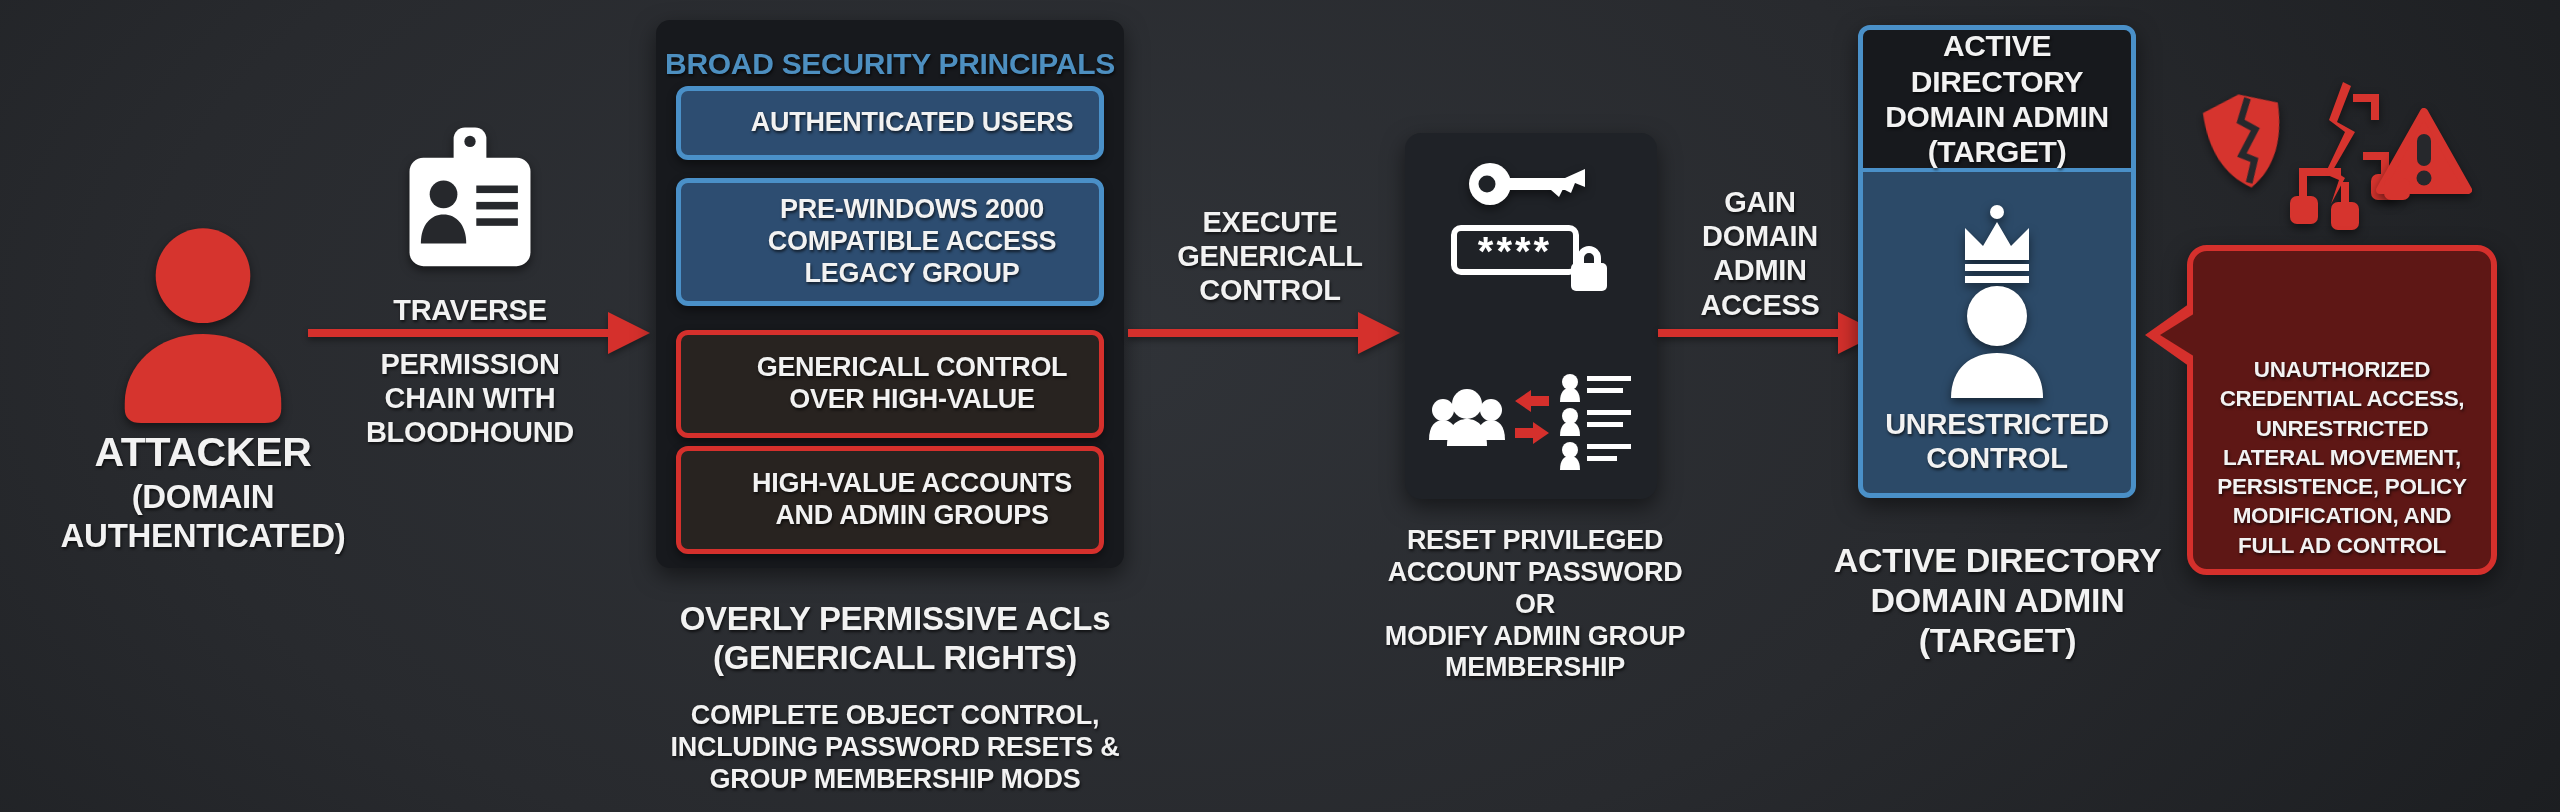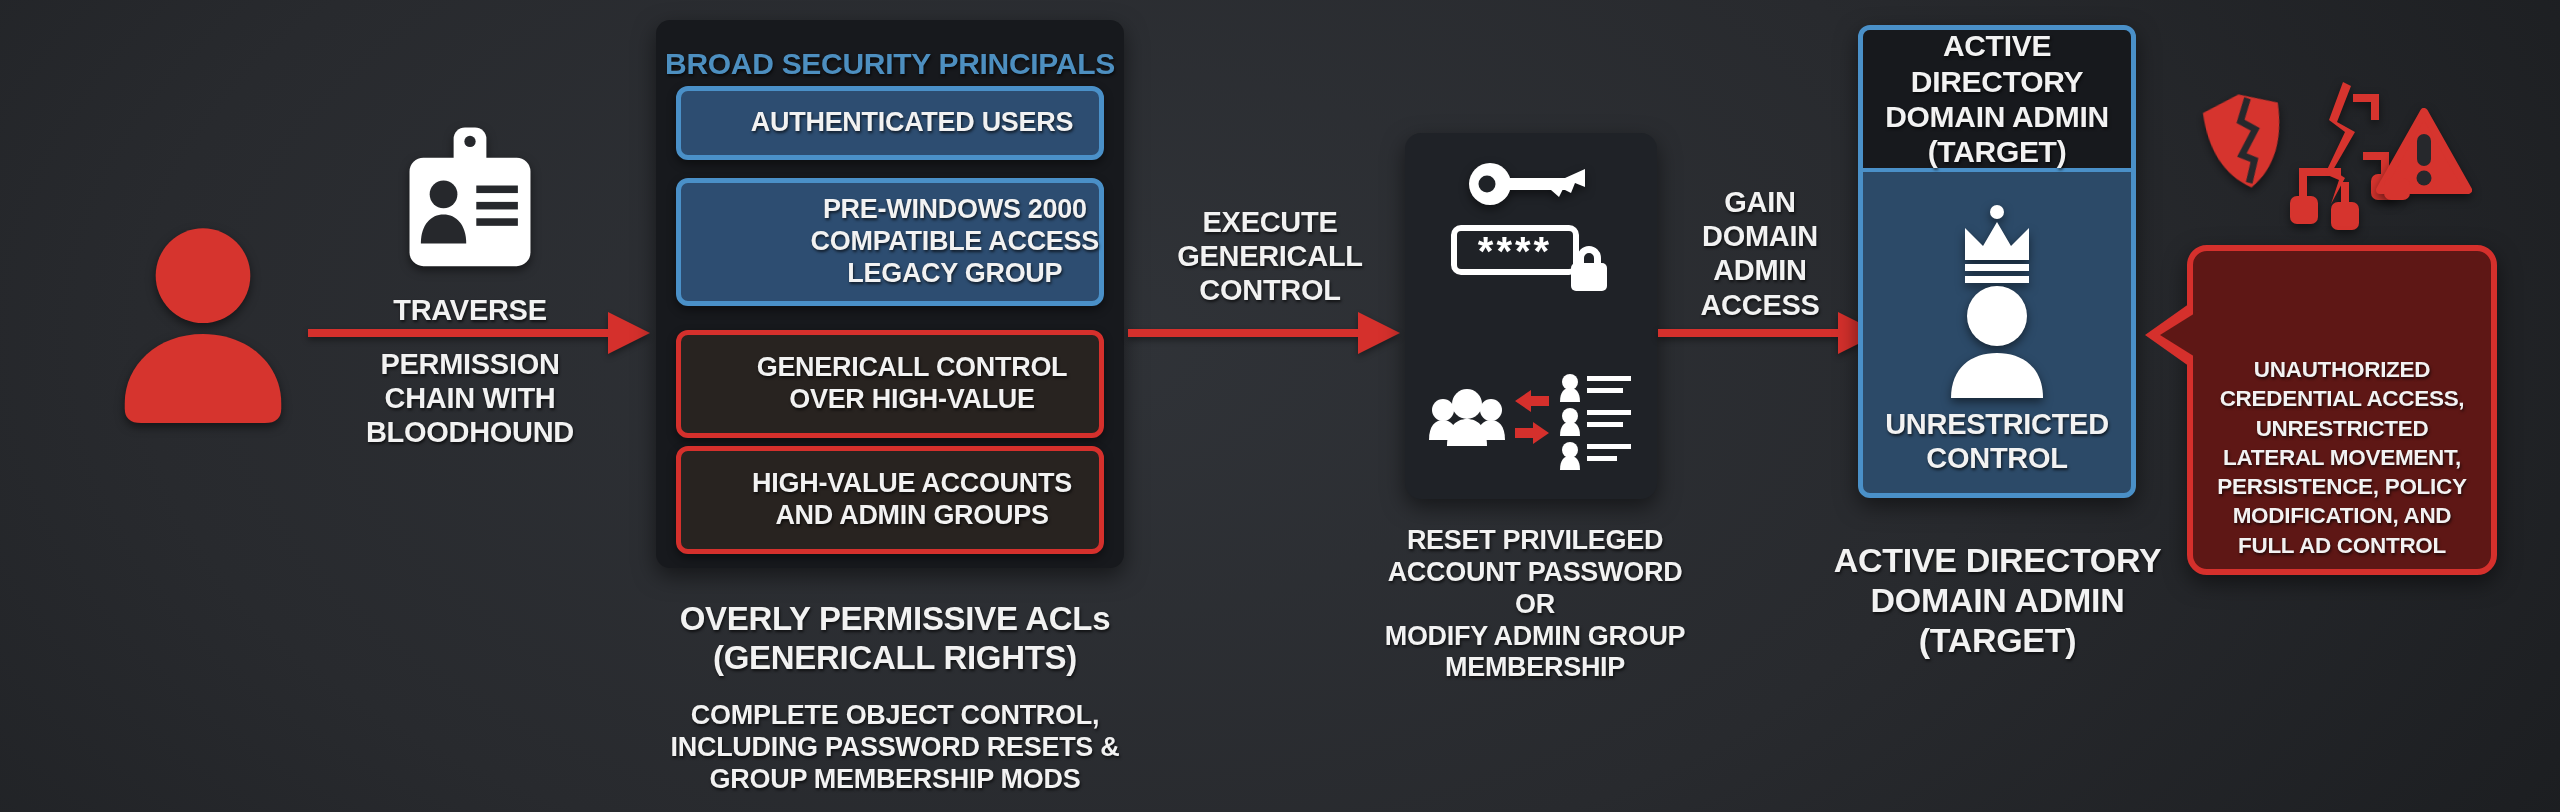--- a/index.html
+++ b/index.html
@@ -61,20 +61,23 @@
 <body>
 
 <div class="canvas">
 
   <svg class="abs icon icon-shadow" style="left:112px;top:222px;" width="182" height="202" viewBox="0 0 100 110">
     <g fill="#d6342e">
       <circle cx="50" cy="29" r="26"></circle>
       <path d="M50 61 C25 61 7 78 7 99 L7 102 Q7 110 16 110 L84 110 Q93 110 93 102 L93 99 C93 78 75 61 50 61 Z"></path>
     </g>
   </svg>
+  <div class="abs txt" style="left:23px;top:428px;width:360px;font-size:41px;">ATTACKER</div>
+  <div class="abs txt" style="left:23px;top:478px;width:360px;font-size:33px;">(DOMAIN
+AUTHENTICATED)</div>
 
   <svg class="abs icon icon-shadow" style="left:407px;top:126px;" width="126" height="148" viewBox="0 0 100 115">
     <rect x="37" y="0" width="26" height="36" rx="9" fill="#fff"></rect>
     <circle cx="50" cy="11" r="4.5" fill="#26282c"></circle>
     <rect x="2" y="24" width="96" height="86" rx="11" fill="#fff"></rect>
     <circle cx="29" cy="53" r="11" fill="#26282c"></circle>
     <path d="M11 92 C11 77 19 69 29 69 C39 69 47 77 47 92 Z" fill="#26282c"></path>
     <rect x="55" y="46" width="33" height="6" fill="#26282c"></rect>
     <rect x="55" y="59" width="33" height="6" fill="#26282c"></rect>
     <rect x="55" y="72" width="33" height="6" fill="#26282c"></rect>
@@ -86,21 +89,21 @@
   </div>
   <div class="abs txt" style="left:350px;top:347px;width:240px;font-size:29px;">PERMISSION
 CHAIN WITH
 BLOODHOUND</div>
 
   <div class="panel1">
     <div class="panel1-title txt">BROAD SECURITY PRINCIPALS</div>
     <div class="pbox blue" style="top:66px;height:74px;">
       <div class="txt">AUTHENTICATED USERS</div>
     </div>
-    <div class="pbox blue" style="top:158px;height:128px;justify-content:flex-end;">
+    <div class="pbox blue" style="top:158px;height:128px;">
       <div class="txt">PRE-WINDOWS 2000
 COMPATIBLE ACCESS
 LEGACY GROUP</div>
     </div>
     <div class="pbox red" style="top:302px;height:108px;margin-top:8px;">
       <div class="txt">GENERICALL CONTROL
 OVER HIGH-VALUE</div>
     </div>
     <div class="pbox red" style="top:426px;height:108px;">
       <div class="txt">HIGH-VALUE ACCOUNTS

